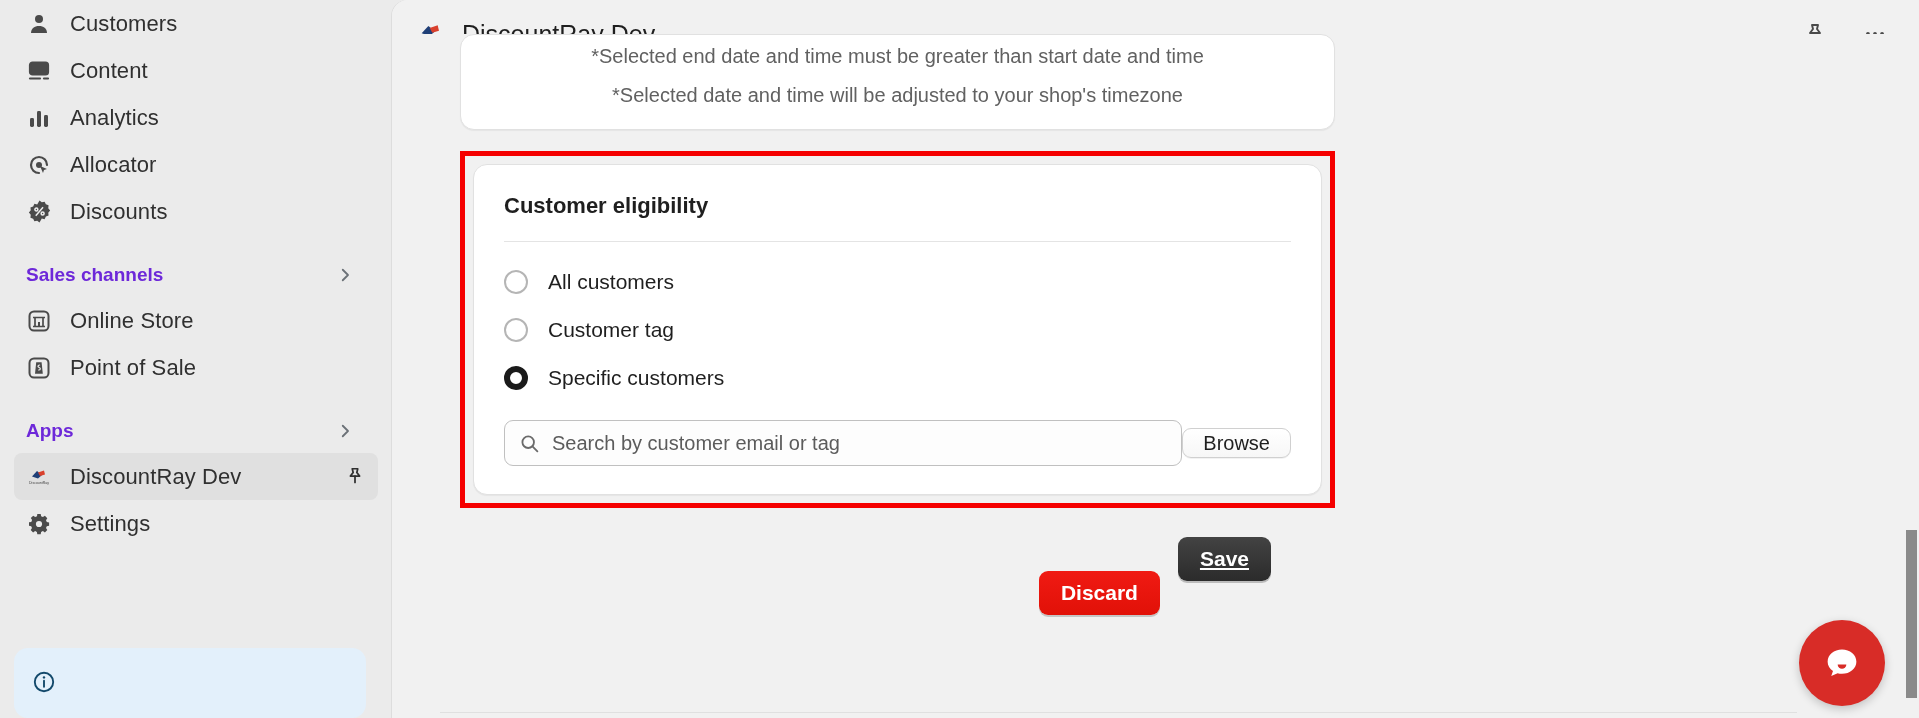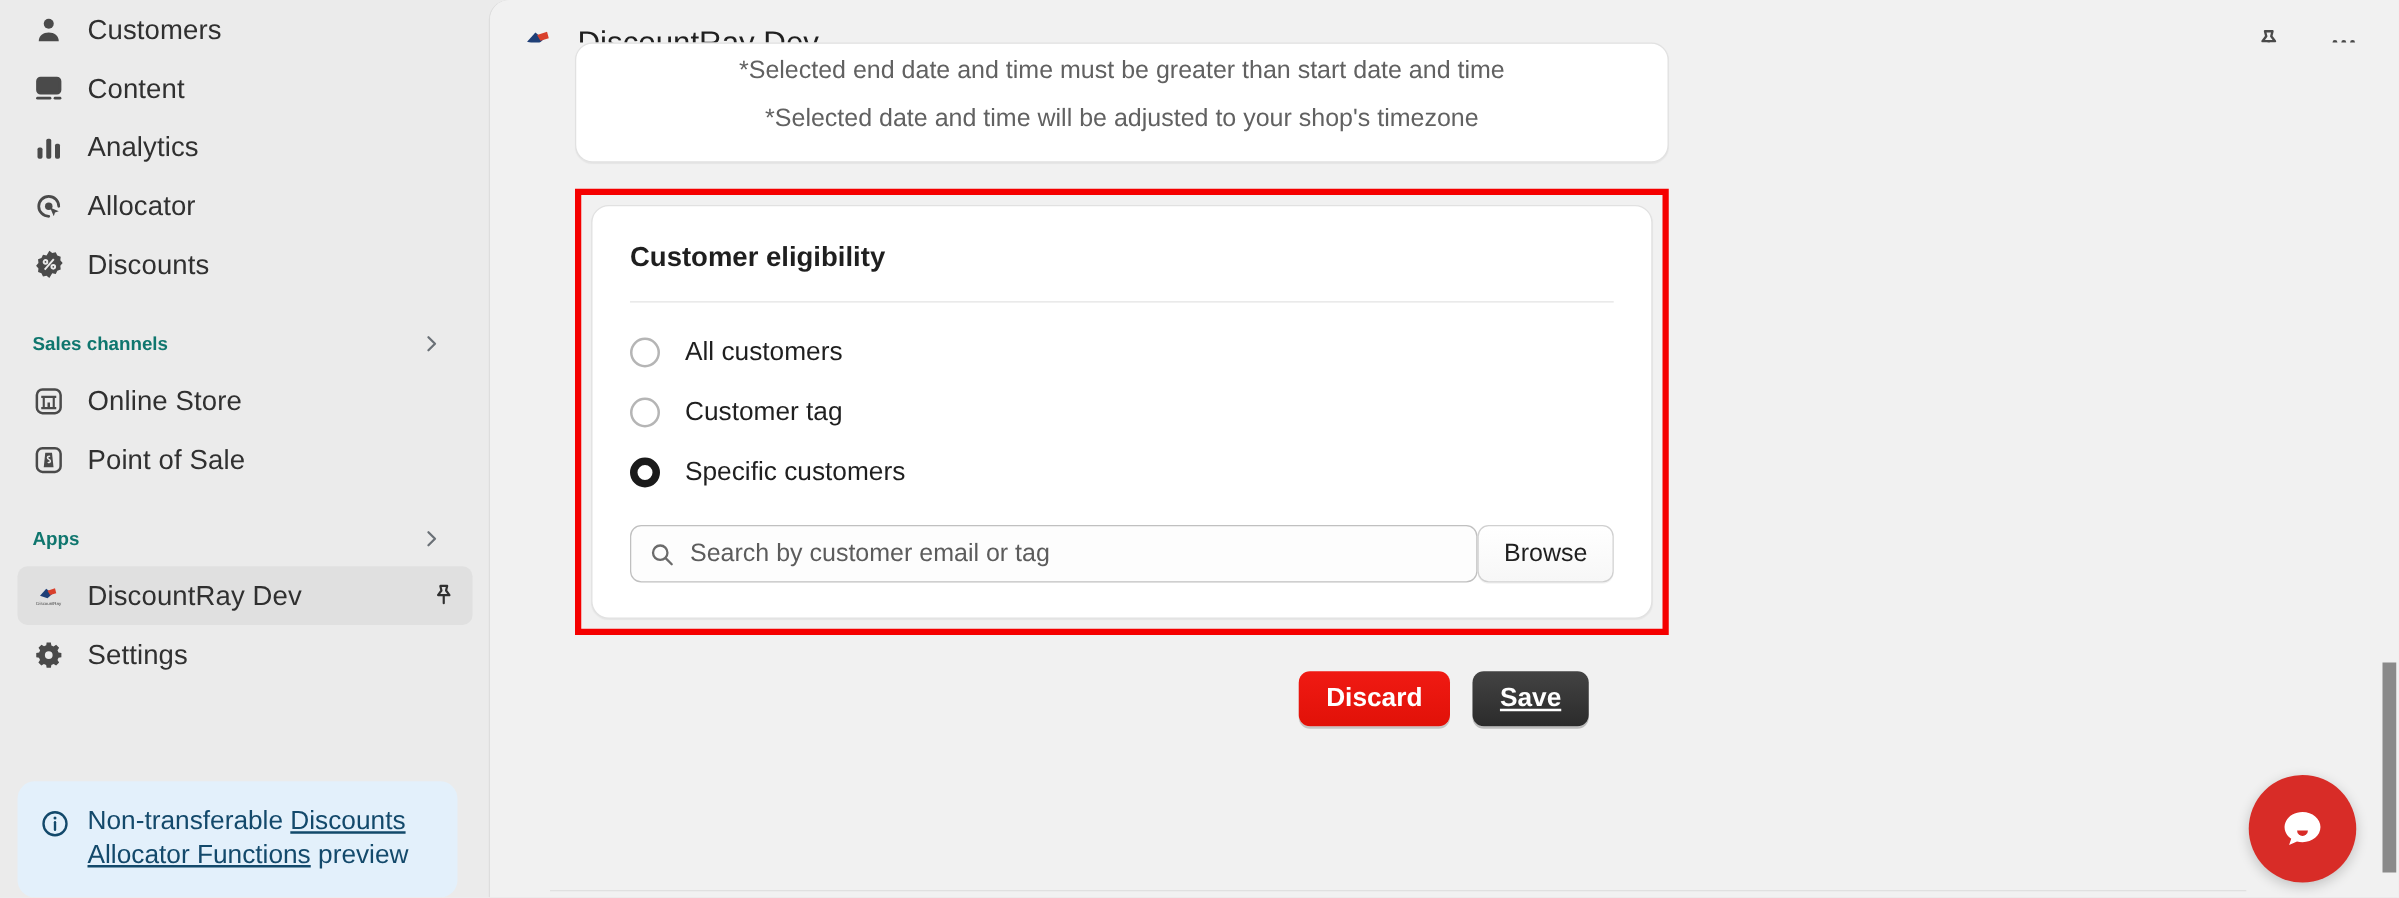--- a/index.html
+++ b/index.html
@@ -50,23 +50,23 @@
     white-space: nowrap;
   }
   .section-head {
     display: flex; align-items: center;
     justify-content: space-between;
     padding: 0 24px 0 12px;
     height: 44px;
     margin-top: 18px;
   }
   .section-title {
-    font-size: 15px;
+    font-size: 19px;
     font-weight: bold;
-    color: #0f766e;
+    color: #6d28d9;
   }
   .chev { color: #6b7177; display: flex; }
   .app-mark {
     width: 26px; height: 26px;
     flex: 0 0 26px;
     margin-right: 18px;
     display:flex;align-items:center;justify-content:center;
   }
   .pin-side { margin-left: auto; color: #303030; display: flex; }
 
@@ -204,21 +204,21 @@
   }
   .search-box .s-ico { color: #6b6b6b; display:flex; }
   .search-input {
     border: none; outline: none; background: transparent;
     font-family: "Liberation Sans", sans-serif;
     font-size: 20px; color: #4d4d4d;
     width: 100%;
   }
   .search-input::placeholder { color: #5c5c5c; }
   .browse-btn {
-    height: 46px;
+    height: 30px;
     padding: 0 20px;
     border-radius: 9px;
     border: 1px solid #d0d0d0;
     background: linear-gradient(#ffffff,#f7f7f7);
     font-size: 20px; color: #1f1f1f;
     font-family: "Liberation Sans", sans-serif;
     cursor: pointer;
     box-shadow: 0 1px 0 rgba(0,0,0,0.05);
   }
 
@@ -235,20 +235,21 @@
     font-size: 21px;
     font-weight: bold;
     border: none;
     cursor: pointer;
     font-family: "Liberation Sans", sans-serif;
   }
   .btn-discard {
     background: linear-gradient(#f01a13,#e11108);
     color: #fff;
     box-shadow: 0 2px 0 rgba(0,0,0,0.18);
+    margin-top: 34px;
   }
   .btn-save {
     background: linear-gradient(#434343,#2b2b2b);
     color: #fff;
     box-shadow: 0 2px 0 rgba(0,0,0,0.22);
     text-decoration: underline;
   }
 
   .footer-rule {
     position: absolute;
@@ -413,21 +414,20 @@
     </div>
 
     <div class="banner">
       <span class="banner-ico">
         <svg width="24" height="24" viewBox="0 0 24 24" fill="none" stroke="currentColor" stroke-width="1.9">
           <circle cx="12" cy="12" r="9.2"></circle>
           <path d="M12 10.8v6" stroke-linecap="round"></path>
           <circle cx="12" cy="7.4" r="1.2" fill="currentColor" stroke="none"></circle>
         </svg>
       </span>
-      <div class="banner-text"><span>Non-transferable </span><u>Discounts Allocator Functions</u><span> preview</span></div>
     </div>
   </aside>
 
   <section class="main">
 
     <header class="topbar">
       <span class="topbar-logo">
         <svg width="32" height="24" viewBox="0 0 48 34">
           <path d="M10 16 L20 5 L30 13 L22 20 Z" fill="#1f3f77"></path>
           <path d="M22 8 L34 4 L36 12 L26 15 Z" fill="#d9402c"></path>

